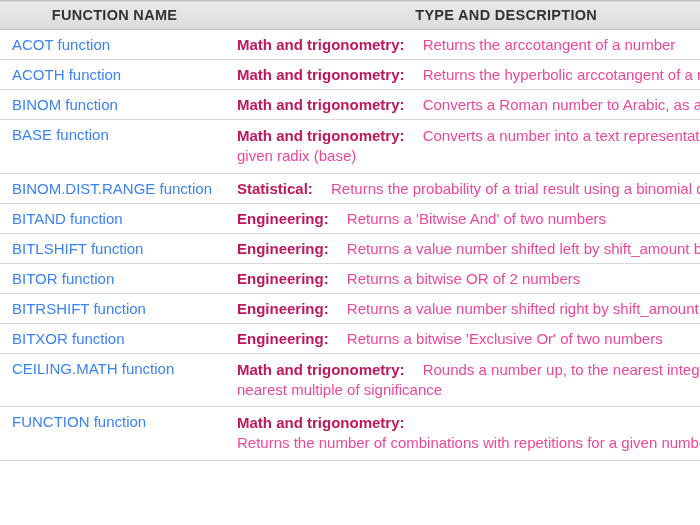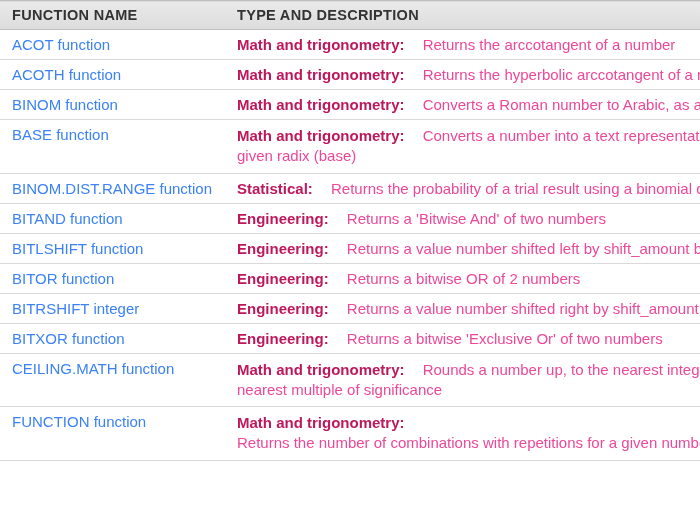--- a/index.html
+++ b/index.html
@@ -16,21 +16,21 @@
   .table {
     width: 100%;
     border-collapse: collapse;
   }
   .thead {
     background: linear-gradient(#eaeaea, #dcdcdc);
     border-top: 1px solid #bfbfbf;
     border-bottom: 1px solid #bfbfbf;
   }
   .th {
-    text-align: left;
+    text-align: center;
     padding: 6px 10px 6px 12px;
     font-weight: 600;
     color: #333;
     letter-spacing: 0.3px;
     font-size: 14.5px;
   }
   .col-name {
     width: 205px;
     min-width: 205px;
     max-width: 205px;
@@ -139,21 +139,21 @@
 
     <tr class="row">
       <td class="col-name"><a class="fn-link">BITOR function</a></td>
       <td class="col-desc nowrap-clip">
         <span class="cat">Engineering:</span>
         <span class="desc">Returns a bitwise OR of 2 numbers</span>
       </td>
     </tr>
 
     <tr class="row">
-      <td class="col-name"><a class="fn-link">BITRSHIFT integer</a></td>
+      <td class="col-name"><a class="fn-link">BITRSHIFT function</a></td>
       <td class="col-desc nowrap-clip">
         <span class="cat">Engineering:</span>
         <span class="desc">Returns a value number shifted right by shift_amount bits</span>
       </td>
     </tr>
 
     <tr class="row">
       <td class="col-name"><a class="fn-link">BITXOR function</a></td>
       <td class="col-desc nowrap-clip">
         <span class="cat">Engineering:</span>

